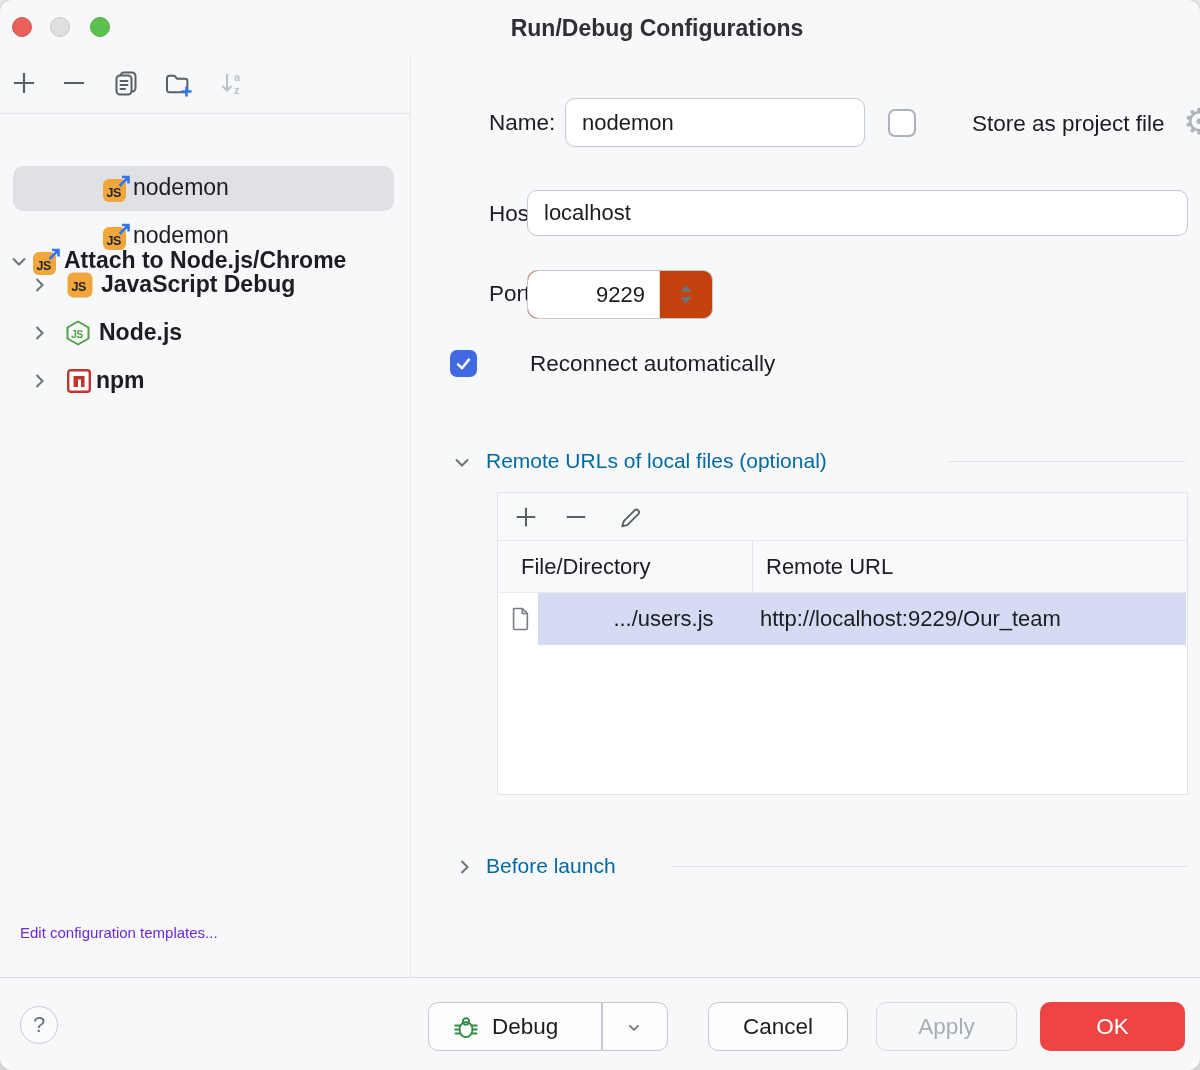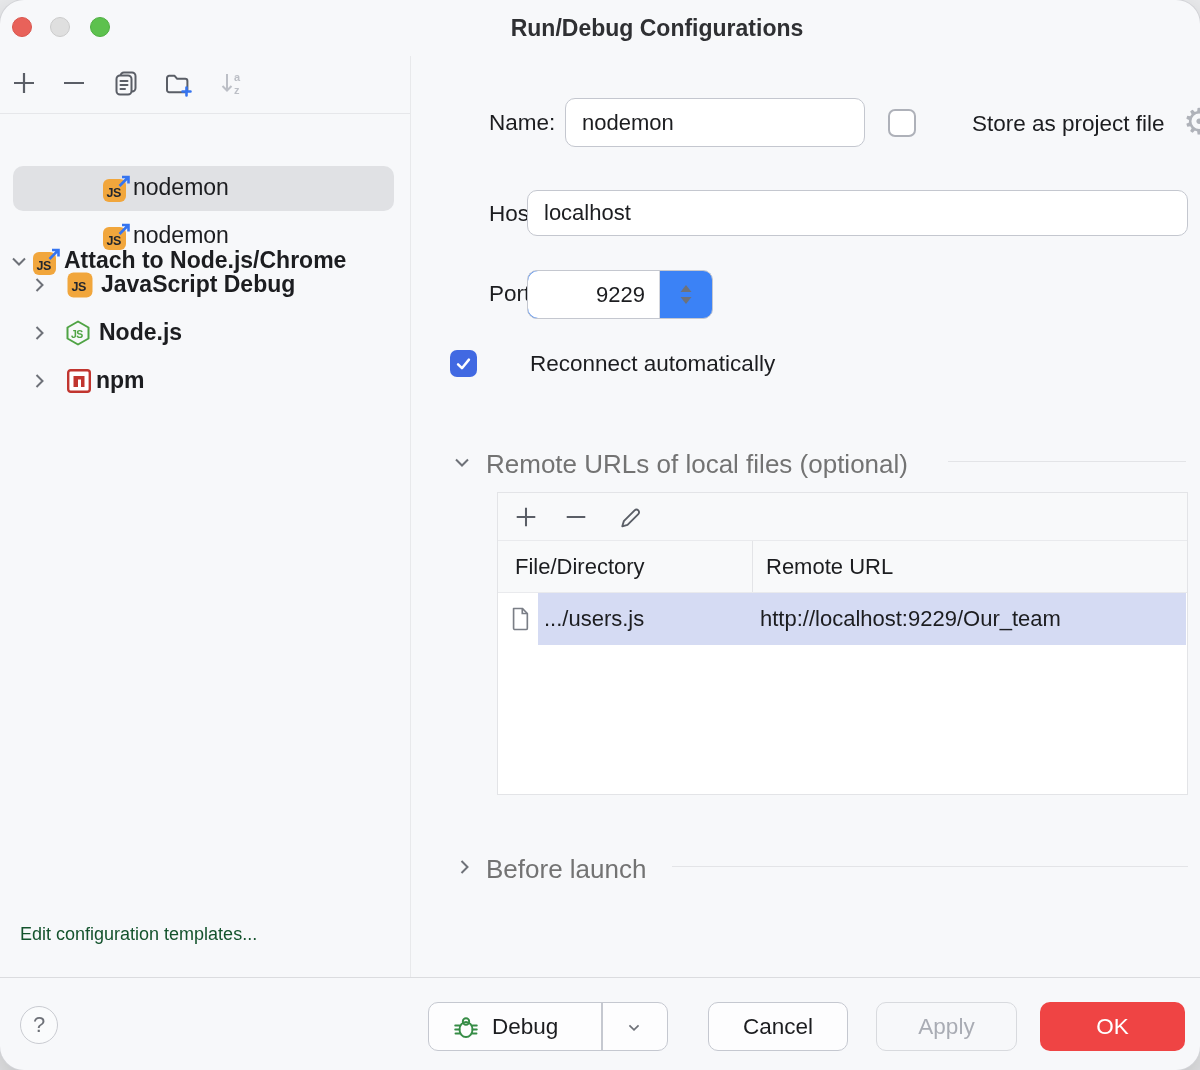--- a/index.html
+++ b/index.html
@@ -1,51 +1,51 @@
 <!DOCTYPE html>
 <html><head>
 <meta charset="utf-8">
 <style>
   * { margin:0; padding:0; box-sizing:border-box; }
   html,body { background:#ECEDEF; }
   body { font-family:"Liberation Sans","DejaVu Sans",sans-serif; color:#1C1D20; }
   .window {
     position:relative; width:1200px; height:1070px;
-    background:#F7F8FA; border-radius:24px; overflow:hidden;
+    background:#F7F8FA; border-radius:12px; overflow:hidden;
     box-shadow:0 0 0 1px #D2D3D7, 0 18px 50px rgba(0,0,0,.25);
   }
   .abs { position:absolute; }
   svg { display:block; }
 
   
   .traffic { width:20px; height:20px; border-radius:50%; }
   .tl-red   { background:#E8625A; border:1px solid #D9564E; }
   .tl-gray  { background:#DFDFDF; border:1px solid #CBCBCB; }
   .tl-green { background:#5DC14E; border:1px solid #4FAF42; }
   .win-title { font-size:23px; font-weight:700; color:#2F3033; white-space:nowrap; }
 
   
   .tb-btn { width:36px; height:36px; display:flex; align-items:center; justify-content:center; border-radius:7px; }
   .hdiv { background:#E6E7EA; height:1px; }
   .vdiv { background:#E8E9EB; width:1px; }
   .tree-label { font-size:23px; white-space:nowrap; overflow:hidden; }
   .tree-label.bold { font-weight:700; }
   .sel-pill { background:#E0E1E4; border-radius:10px; }
-  .link { font-size:18px; color:#14532d; white-space:nowrap; cursor:pointer; }
+  .link { font-size:15px; color:#6d28d9; white-space:nowrap; cursor:pointer; }
 
   
   .form-label { font-size:22.5px; color:#1C1D20; white-space:nowrap;margin-left:41px; }
   .text-input {
     font-family:inherit; font-size:22px; color:#1C1D20;
     background:#FFFFFF; border:1.5px solid #C4C7CF; border-radius:10px;
     padding:0 16px; outline:none; width:100%; height:100%;
   }
   .checkbox-empty { width:28px; height:28px; background:#fff; border:2px solid #AEB1B9; border-radius:7px; }
   .checkbox-filled { width:27px; height:27px; background:#4169E2; border-radius:7px; display:flex; align-items:center; justify-content:center; }
-  .section-title { font-size:26px; color:#737373; white-space:nowrap; }
+  .section-title { font-size:21px; color:#0369a1; white-space:nowrap; }
   .section-line { height:1px; background:#E3E4E7; }
   .gear-glyph { font-size:36px; color:#AFB2B9; line-height:36px; }
 
   
   .rtable { background:#fff; border:1px solid #E3E4E7; }
   .rtable-toolbar { position:absolute; left:0; top:0; right:0; height:48px; background:#F8F9FA; border-bottom:1px solid #E9EAED; display:flex; align-items:center; padding-left:8px; }
   .rtable-toolbar .tb-btn { width:40px; height:40px; }
   .rtable-header { position:absolute; left:0; top:48px; right:0; height:52px; background:#F8F9FA; border-bottom:1px solid #E9EAED; }
   .rtable-coldiv { position:absolute; top:0; bottom:0; width:1px; background:#E3E4E7; }
   .cell-text { font-size:22px; color:#1C1D20; white-space:nowrap; }
@@ -180,21 +180,21 @@
   <div class="abs checkbox-empty" style="left:888px;top:109px;"></div>
   <div class="abs form-label" style="left:931px;top:111px;">Store as project file</div>
   <div class="abs gear-glyph" style="left:1183px;top:104px;">⚙</div>
 
   <div class="abs form-label" style="left:448px;top:201px;">Host:</div>
   <div class="abs" style="left:527px;top:190px;width:661px;height:46px;">
     <input class="text-input" type="text" value="localhost" style="">
   </div>
 
   <div class="abs form-label" style="left:448px;top:281px;">Port:</div>
-  <div class="abs" style="left:527px;top:270px;width:186px;height:49px;background:#3b82f6;border:1.5px solid #C4C7CF;border-radius:10px;">
+  <div class="abs" style="left:527px;top:270px;width:186px;height:49px;background:#c2410c;border:1.5px solid #C4C7CF;border-radius:10px;">
     <input class="text-input" style="border: none; border-radius: 10px 0px 0px 10px; width: 131px; text-align: right; padding: 0px 14px 0px 8px;" type="text" value="9229">
     <div class="abs" style="left:131px;top:0;bottom:0;width:1px;background:#D4D6DC;"></div>
     <div class="abs" style="left:132px;top:0;right:0;bottom:0;display:flex;flex-direction:column;align-items:center;justify-content:center;gap:3px;">
       <svg width="14" height="9" viewBox="0 0 14 9">
         <path d="M7 1 12.5 8 H1.5 Z" fill="#6E727A"></path>
       </svg>
       <svg width="14" height="9" viewBox="0 0 14 9">
         <path d="M7 8 1.5 1 H12.5 Z" fill="#6E727A"></path>
       </svg>
     </div>
@@ -228,31 +228,31 @@
         </svg>
       </div>
       <div class="tb-btn" style="margin-left:14px;">
         <svg width="26" height="26" viewBox="0 0 26 26">
           <path d="M6.8 17.2 17.6 6.4 a2.6 2.6 0 0 1 3.7 3.7 L10.5 20.9 5.3 22.3 Z" stroke="#5A5E66" stroke-width="1.9" fill="none" stroke-linejoin="round"></path>
         </svg>
       </div>
     </div>
 
     <div class="rtable-header">
-      <div class="abs cell-text" style="left:17px;top:13px;">File/Directory</div>
+      <div class="abs cell-text" style="left:23px;top:13px;">File/Directory</div>
       <div class="rtable-coldiv" style="left:254px;"></div>
       <div class="abs cell-text" style="left:268px;top:13px;">Remote URL</div>
     </div>
 
     <div class="abs" style="left:0;top:100px;right:0;height:52px;">
       <svg class="abs" style="left:11px;top:13px;" width="22" height="26" viewBox="0 0 24 28">
         <path d="M5 2.5 h9.5 L20 8 v16 a1.5 1.5 0 0 1-1.5 1.5 h-12 A1.5 1.5 0 0 1 5 24 Z" stroke="#7A7E86" stroke-width="1.8" fill="#FFFFFF" stroke-linejoin="round"></path>
         <path d="M14.5 2.5 V8 H20" stroke="#7A7E86" stroke-width="1.8" fill="none"></path>
       </svg>
-      <div class="row-hl" style="left:40px;width:245px;">
+      <div class="row-hl" style="left:40px;width:245px;justify-content:center;">
         <span class="cell-text" style="margin-left:6px;">.../users.js</span>
       </div>
       <div class="row-hl" style="left:255px;right:1px;">
         <span class="cell-text" style="margin-left:7px;">http://localhost:9229/Our_team</span>
       </div>
     </div>
   </div>
 
   <div class="abs" style="left:452px;top:854px;width:738px;height:26px;">
     <svg class="abs" style="left:0;top:1px;" width="24" height="24" viewBox="0 0 24 24">

